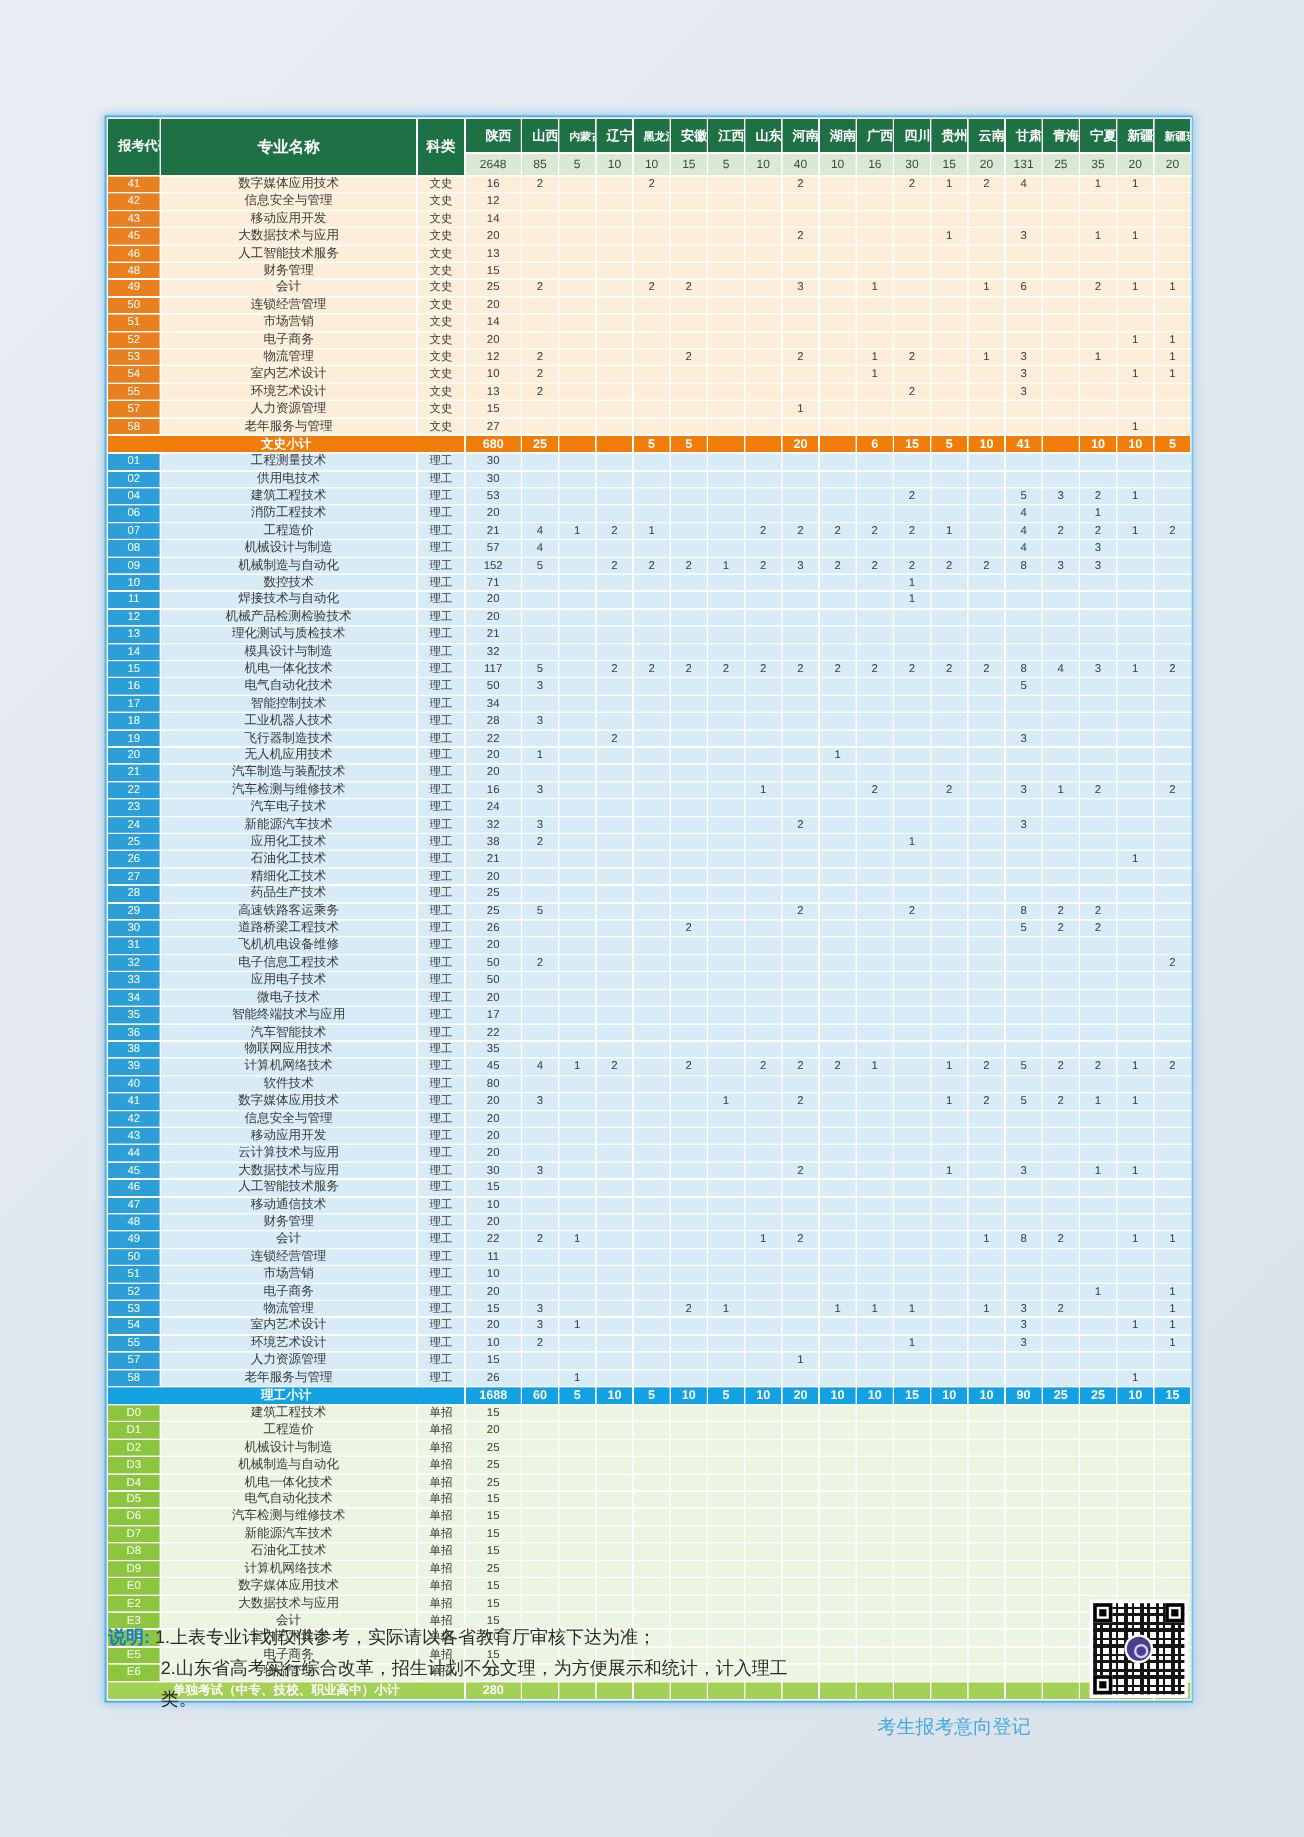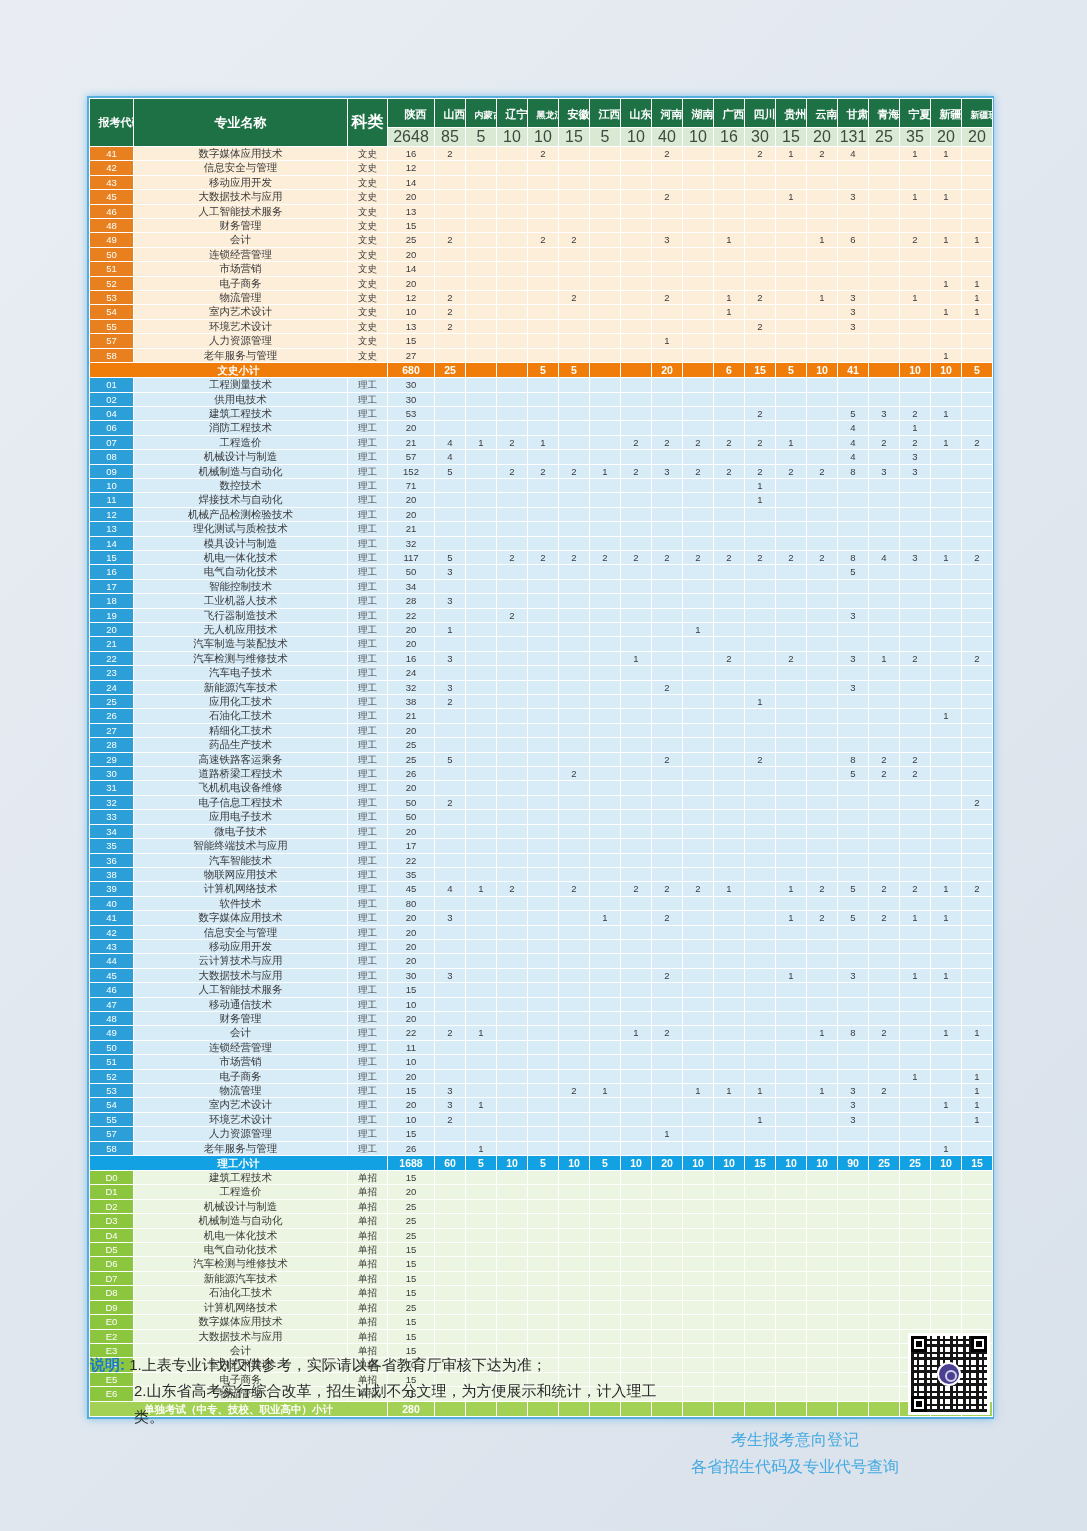--- a/index.html
+++ b/index.html
@@ -11,25 +11,25 @@
   }
   .tablewrap{position:absolute;left:87px;top:96px;width:903px;
     border:2px solid #56aedd;box-shadow:0 0 8px rgba(120,190,235,.9);background:#fff;}
   table.plan{border-collapse:collapse;table-layout:fixed;width:903px;}
   table.plan td,table.plan th{border:1px solid #ffffff;padding:0;margin:0;overflow:hidden;
     font-weight:normal;white-space:nowrap;}
   thead th.head{background:#1e7145;color:#fff;font-weight:bold;vertical-align:middle;text-align:center;}
   th.codehead{font-size:11px;line-height:13px;}
   th.codehead span{display:inline-block;width:26px;word-break:break-all;}
   th.namehead{font-size:13px;}
-  th.typehead{font-size:16px;}
+  th.typehead{font-size:12px;}
   th.prov{height:28px;text-decoration:underline;}
   .vname{display:inline-block;width:13px;word-break:break-all;font-size:11px;line-height:11px;}
   .vname.small{font-size:9px;line-height:9px;}
-  td.ptotal{background:#d9e9d3;color:#3d4a3d;font-size:16px;height:18px;text-align:center;}
+  td.ptotal{background:#d9e9d3;color:#3d4a3d;font-size:10px;height:18px;text-align:center;}
   tbody td{height:13.4px;line-height:13.4px;font-size:9.5px;color:#3a3a3a;text-align:center;}
   td.code{color:#fff;font-size:9.5px;}
   td.mname{font-size:10.5px;}
   tr.sec-ws td.code{background:#e8801f;}
   tr.sec-ws td.cell{background:#fdeeda;}
   tr.sec-lg td.code{background:#2d9fd8;}
   tr.sec-lg td.cell{background:#d8ecf8;}
   tr.sec-dz td.code{background:#8cc63f;margin-top:16px;}
   tr.sec-dz td.cell{background:#ecf5e1;}
   tr.subrow td{color:#fff;font-weight:bold;height:14px;line-height:14px;font-size:10.5px;}
@@ -2244,21 +2244,20 @@
     </table>
   </div>
 
   <div class="notes">
     <div><span class="lbl">说明:</span> <span>1.上表专业计划仅供参考，实际请以各省教育厅审核下达为准；</span></div>
     <div class="l2"><span>2.山东省高考实行综合改革，招生计划不分文理，为方便展示和统计，计入理工类。</span></div>
   </div>
 
   <div class="links">
     <div>考生报考意向登记</div>
-    <div>各省招生代码及专业代号查询</div>
   </div>
 
   <div class="qr">
     <div class="pat">
       <span class="finder f-tl"></span>
       <span class="finder f-tr"></span>
       <span class="finder f-bl"></span>
       <span class="qrlogo"></span>
     </div>
   </div>

